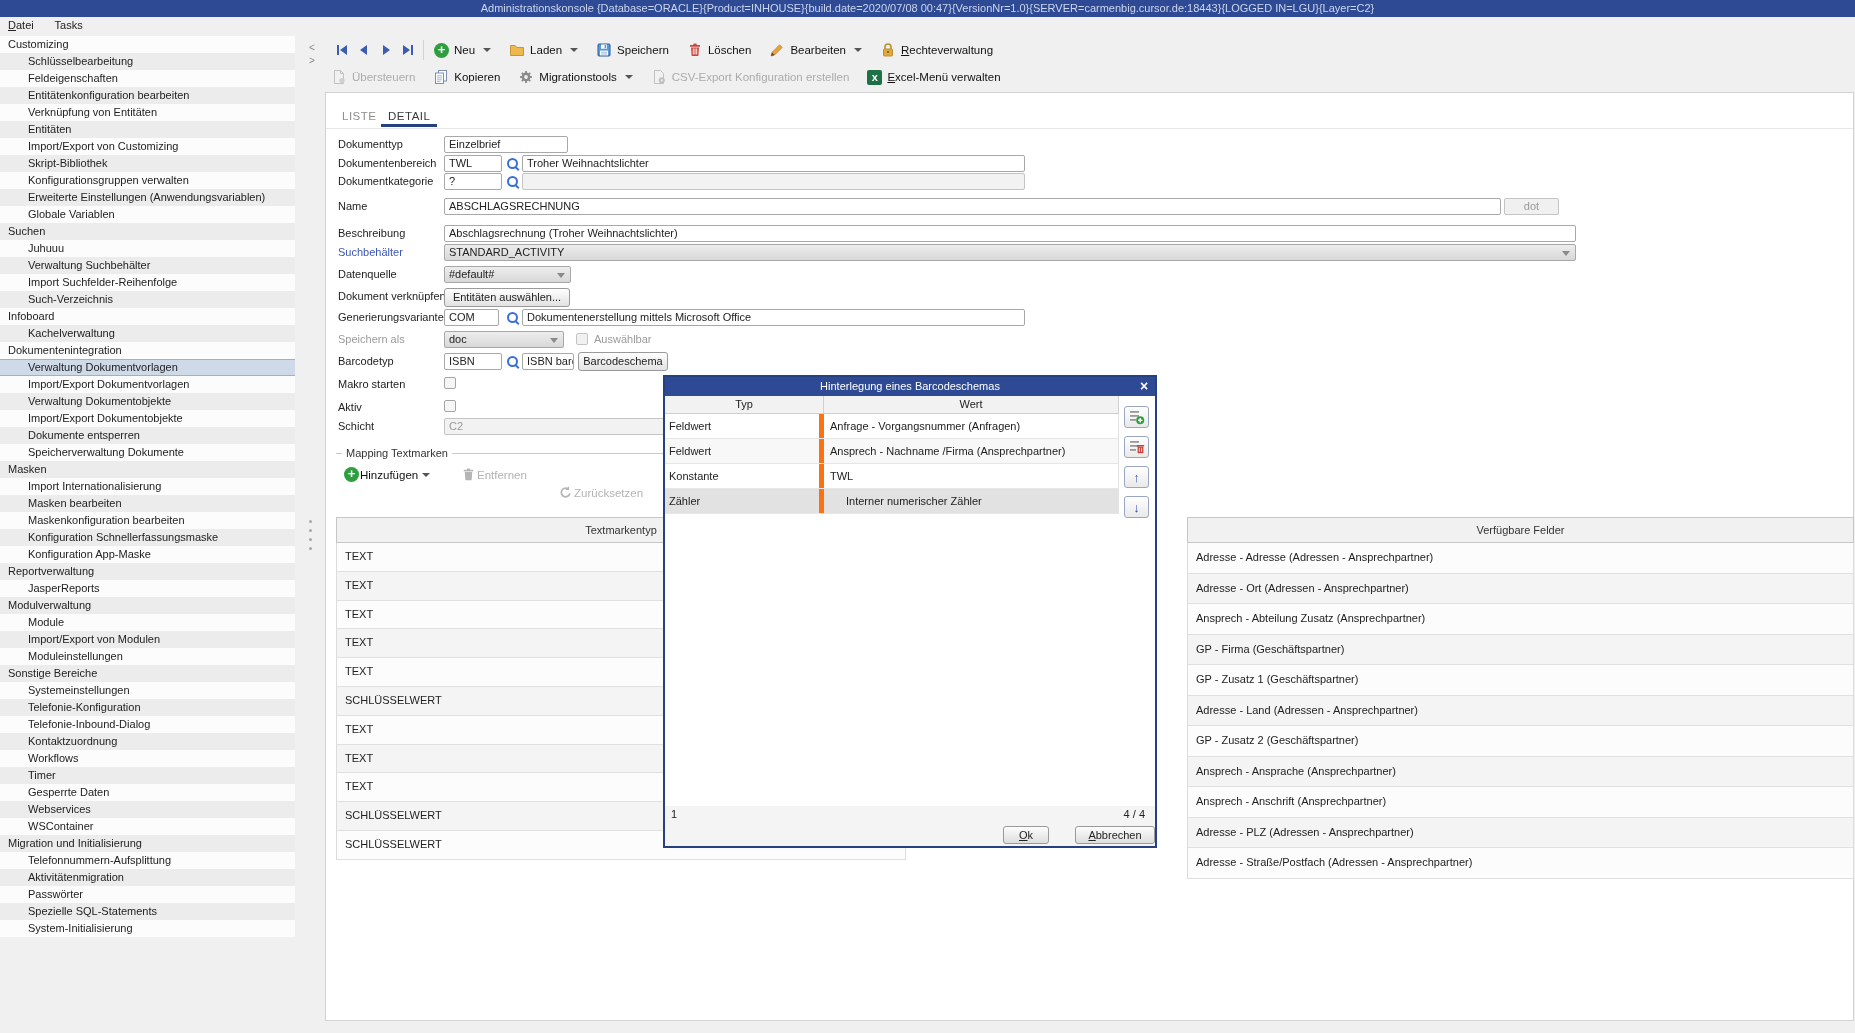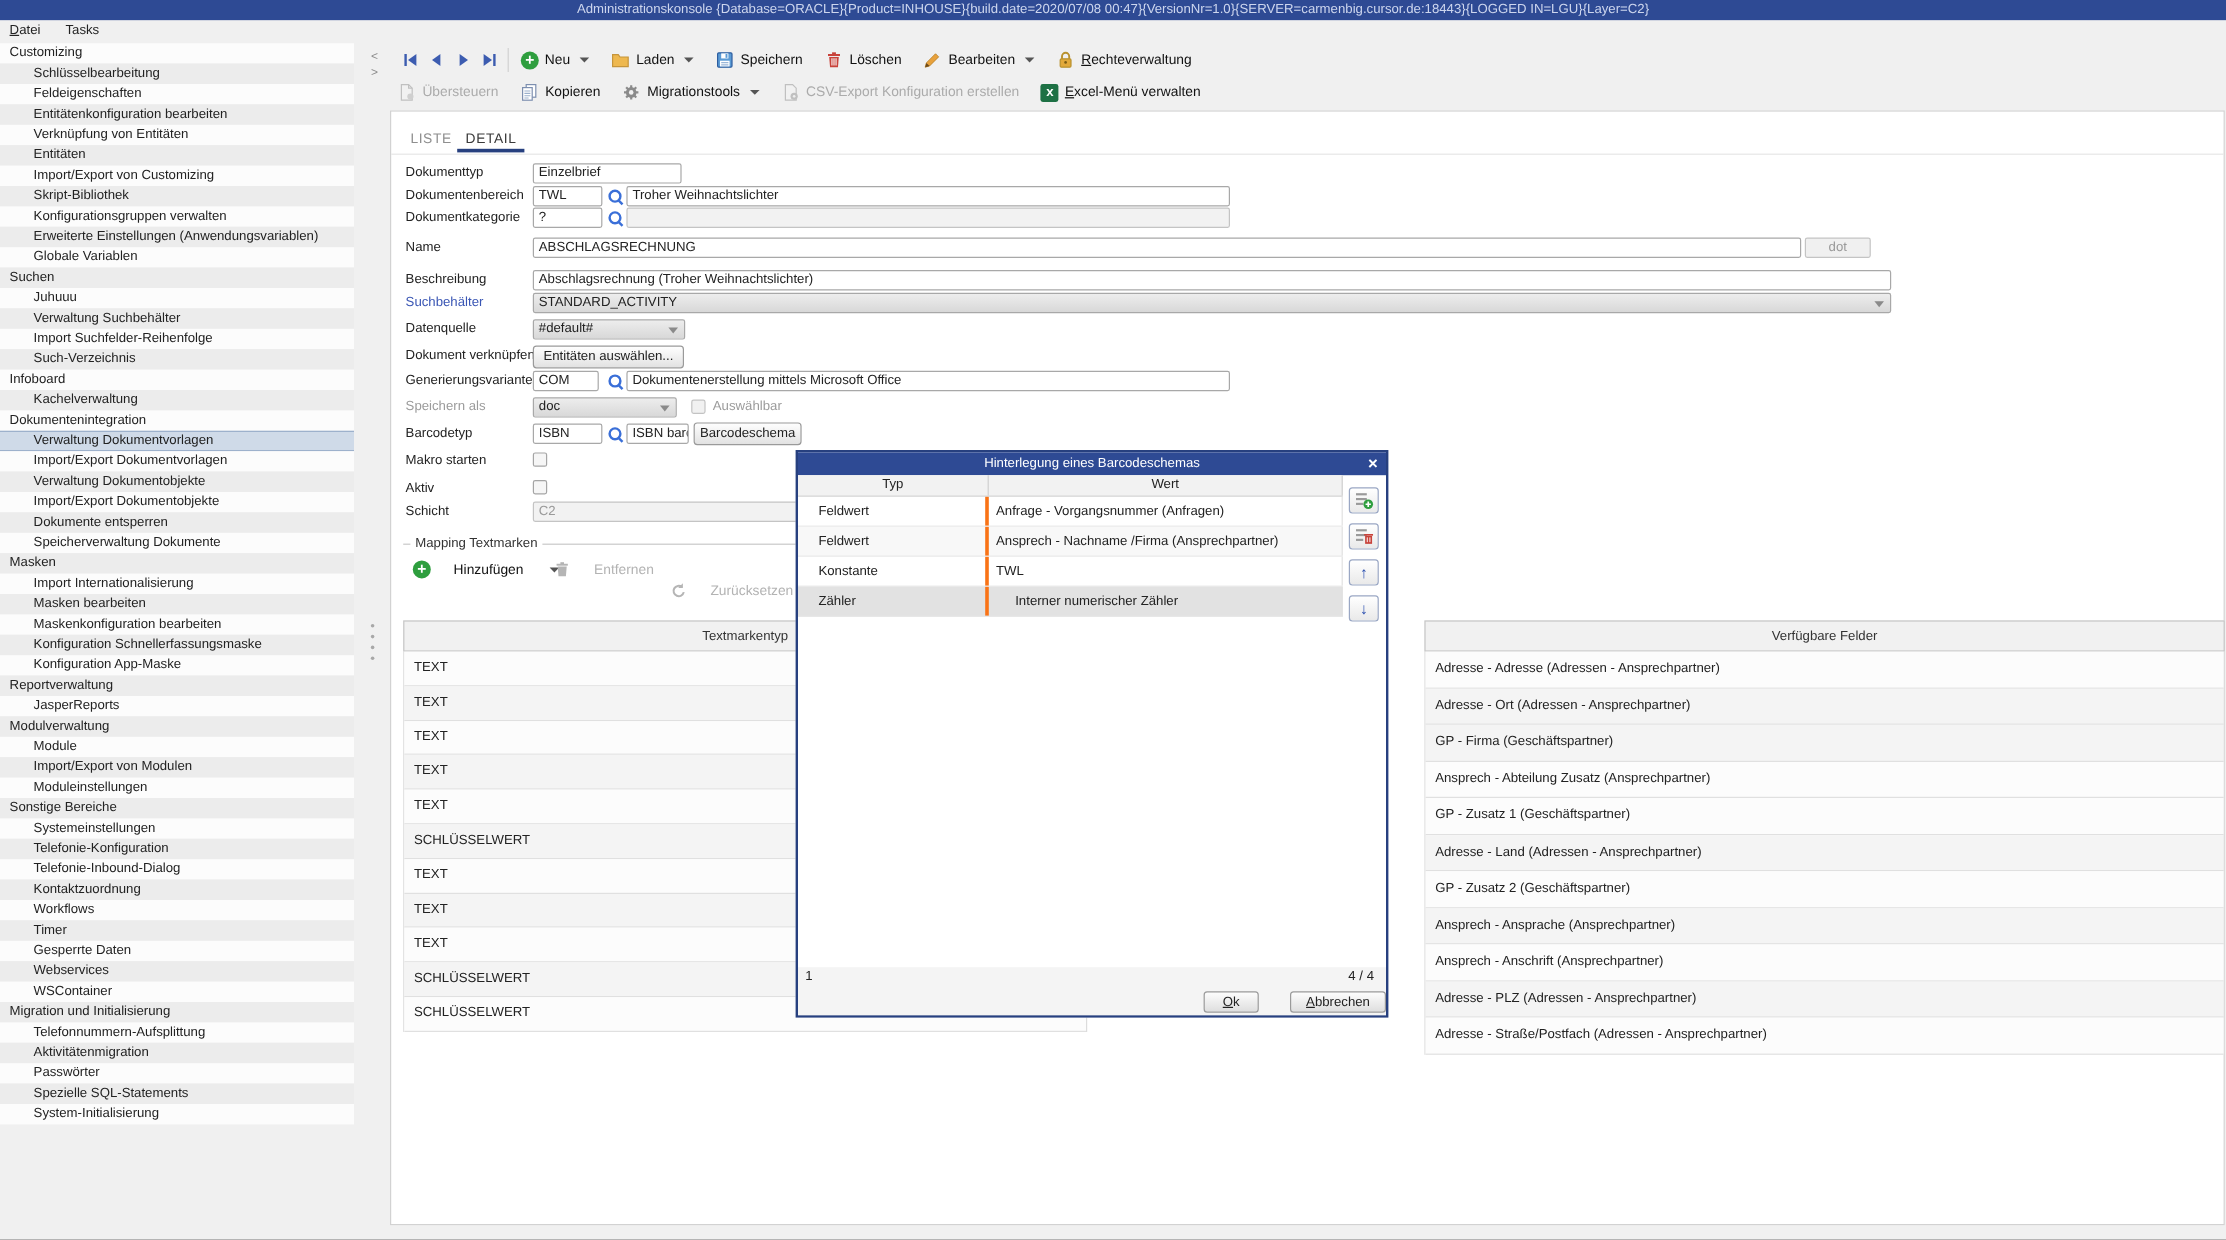--- a/index.html
+++ b/index.html
@@ -68,21 +68,21 @@
   .ddchev{position:absolute;right:5px;top:6px;width:0;height:0;border-left:4px solid transparent;
           border-right:4px solid transparent;border-top:5px solid #8a8a8a;}
   .cb{position:absolute;width:12px;height:12px;box-sizing:border-box;border:1px solid #a5a5a5;border-radius:2px;
       background:#f6f6f6;}
   .btn3d{position:absolute;height:19px;box-sizing:border-box;border:1px solid #9a9a9a;border-radius:3px;
          background:linear-gradient(#fefefe,#e2e2e2);text-align:center;line-height:17px;cursor:pointer;
          white-space:nowrap;}
   
   .groupline{position:absolute;border-top:1px solid #c9c9c9;}
   .grouplabel{position:absolute;background:#fff;padding:0 4px;color:#333;}
-  .mapbtn{position:absolute;display:inline-flex;align-items:center;gap:19px;font-size:11.5px;color:#111;cursor:pointer;}
+  .mapbtn{position:absolute;display:inline-flex;align-items:center;gap:1px;font-size:11.5px;color:#111;cursor:pointer;}
   .mapbtn.dis{color:#b3b3b3;cursor:default;}
   .thead{position:absolute;height:26px;box-sizing:border-box;background:#f1f1f1;border:1px solid #c6c6c6;
          text-align:center;line-height:24px;color:#333;}
   .tbody{position:absolute;box-sizing:border-box;border-left:1px solid #dcdcdc;border-right:1px solid #dcdcdc;}
   .ltrow{height:27.8px;line-height:27.8px;padding-left:8px;border-bottom:1px solid #e0e0e0;background:#fcfcfc;
          white-space:nowrap;overflow:hidden;}
   .rtrow{height:29.5px;line-height:29.5px;padding-left:8px;border-bottom:1px solid #e0e0e0;background:#fcfcfc;
          white-space:nowrap;overflow:hidden;}
   .ltrow.alt,.rtrow.alt{background:#f4f4f4;}
   
@@ -91,21 +91,21 @@
   .dtitle{height:19px;background:var(--titlebar);color:#fff;text-align:center;line-height:19px;position:relative;}
   .dclose{position:absolute;right:3px;top:1px;width:16px;height:16px;color:#fff;font-weight:bold;font-size:14px;
           line-height:16px;text-align:center;cursor:pointer;}
   .dtable{position:absolute;left:0;top:19px;width:454px;}
   .dhead{display:flex;height:17px;background:#f2f2f2;border-bottom:1px solid #cfcfcf;}
   .dh1{width:159px;box-sizing:border-box;text-align:center;line-height:17px;border-right:1px solid #cfcfcf;}
   .dh2{flex:1;text-align:center;line-height:17px;border-right:1px solid #cfcfcf;}
   .drow{display:flex;height:24px;border-bottom:1px solid #e6e6e6;background:#fff;cursor:default;}
   .drow.alt{background:#f8f8f8;}
   .drow.sel{background:#e2e2e2;gap:16px;}
-  .dc1{width:159px;box-sizing:border-box;padding-left:17px;line-height:24px;border-right:3px solid #f97316;
+  .dc1{width:159px;box-sizing:border-box;padding-left:4px;line-height:24px;border-right:5px solid #f97316;
        white-space:nowrap;overflow:hidden;}
   .dc2{flex:1;padding-left:6px;line-height:24px;border-right:1px solid #e2e2e2;white-space:nowrap;overflow:hidden;}
   .sbtn{position:absolute;left:459px;width:25px;height:22px;box-sizing:border-box;border:1px solid #9aa7c4;
         border-radius:3px;background:linear-gradient(#ffffff,#e9e9e9);display:flex;align-items:center;
         justify-content:center;cursor:pointer;}
   .arrow-glyph{color:#2c50b0;font-weight:bold;font-size:13px;line-height:13px;}
   .dfoot{position:absolute;left:0;right:0;bottom:0;height:40px;background:#f4f4f4;}
   .dfoot .cl{position:absolute;left:6px;top:2px;}
   .dfoot .cr{position:absolute;right:10px;top:2px;}
   .dbtn{position:absolute;top:20px;height:18px;box-sizing:border-box;border:1px solid #9a9a9a;border-radius:3px;
@@ -412,22 +412,22 @@
         <div class="ltrow alt">TEXT</div>
         <div class="ltrow">TEXT</div>
         <div class="ltrow alt">SCHLÜSSELWERT</div>
         <div class="ltrow">SCHLÜSSELWERT</div>
       </div>
 
     <div class="thead" style="left:861px;top:424px;width:667px;">Verfügbare Felder</div>
     <div class="tbody" id="rt-body" style="left:861px;top:450px;width:667px;">
         <div class="rtrow">Adresse - Adresse (Adressen - Ansprechpartner)</div>
         <div class="rtrow alt">Adresse - Ort (Adressen - Ansprechpartner)</div>
+        <div class="rtrow">Ansprech - Abteilung Zusatz (Ansprechpartner)</div>
         <div class="rtrow alt">GP - Firma (Geschäftspartner)</div>
-        <div class="rtrow">Ansprech - Abteilung Zusatz (Ansprechpartner)</div>
         <div class="rtrow">GP - Zusatz 1 (Geschäftspartner)</div>
         <div class="rtrow alt">Adresse - Land (Adressen - Ansprechpartner)</div>
         <div class="rtrow">GP - Zusatz 2 (Geschäftspartner)</div>
         <div class="rtrow alt">Ansprech - Ansprache (Ansprechpartner)</div>
         <div class="rtrow">Ansprech - Anschrift (Ansprechpartner)</div>
         <div class="rtrow alt">Adresse - PLZ (Adressen - Ansprechpartner)</div>
         <div class="rtrow">Adresse - Straße/Postfach (Adressen - Ansprechpartner)</div>
       </div>
   </div>
 

